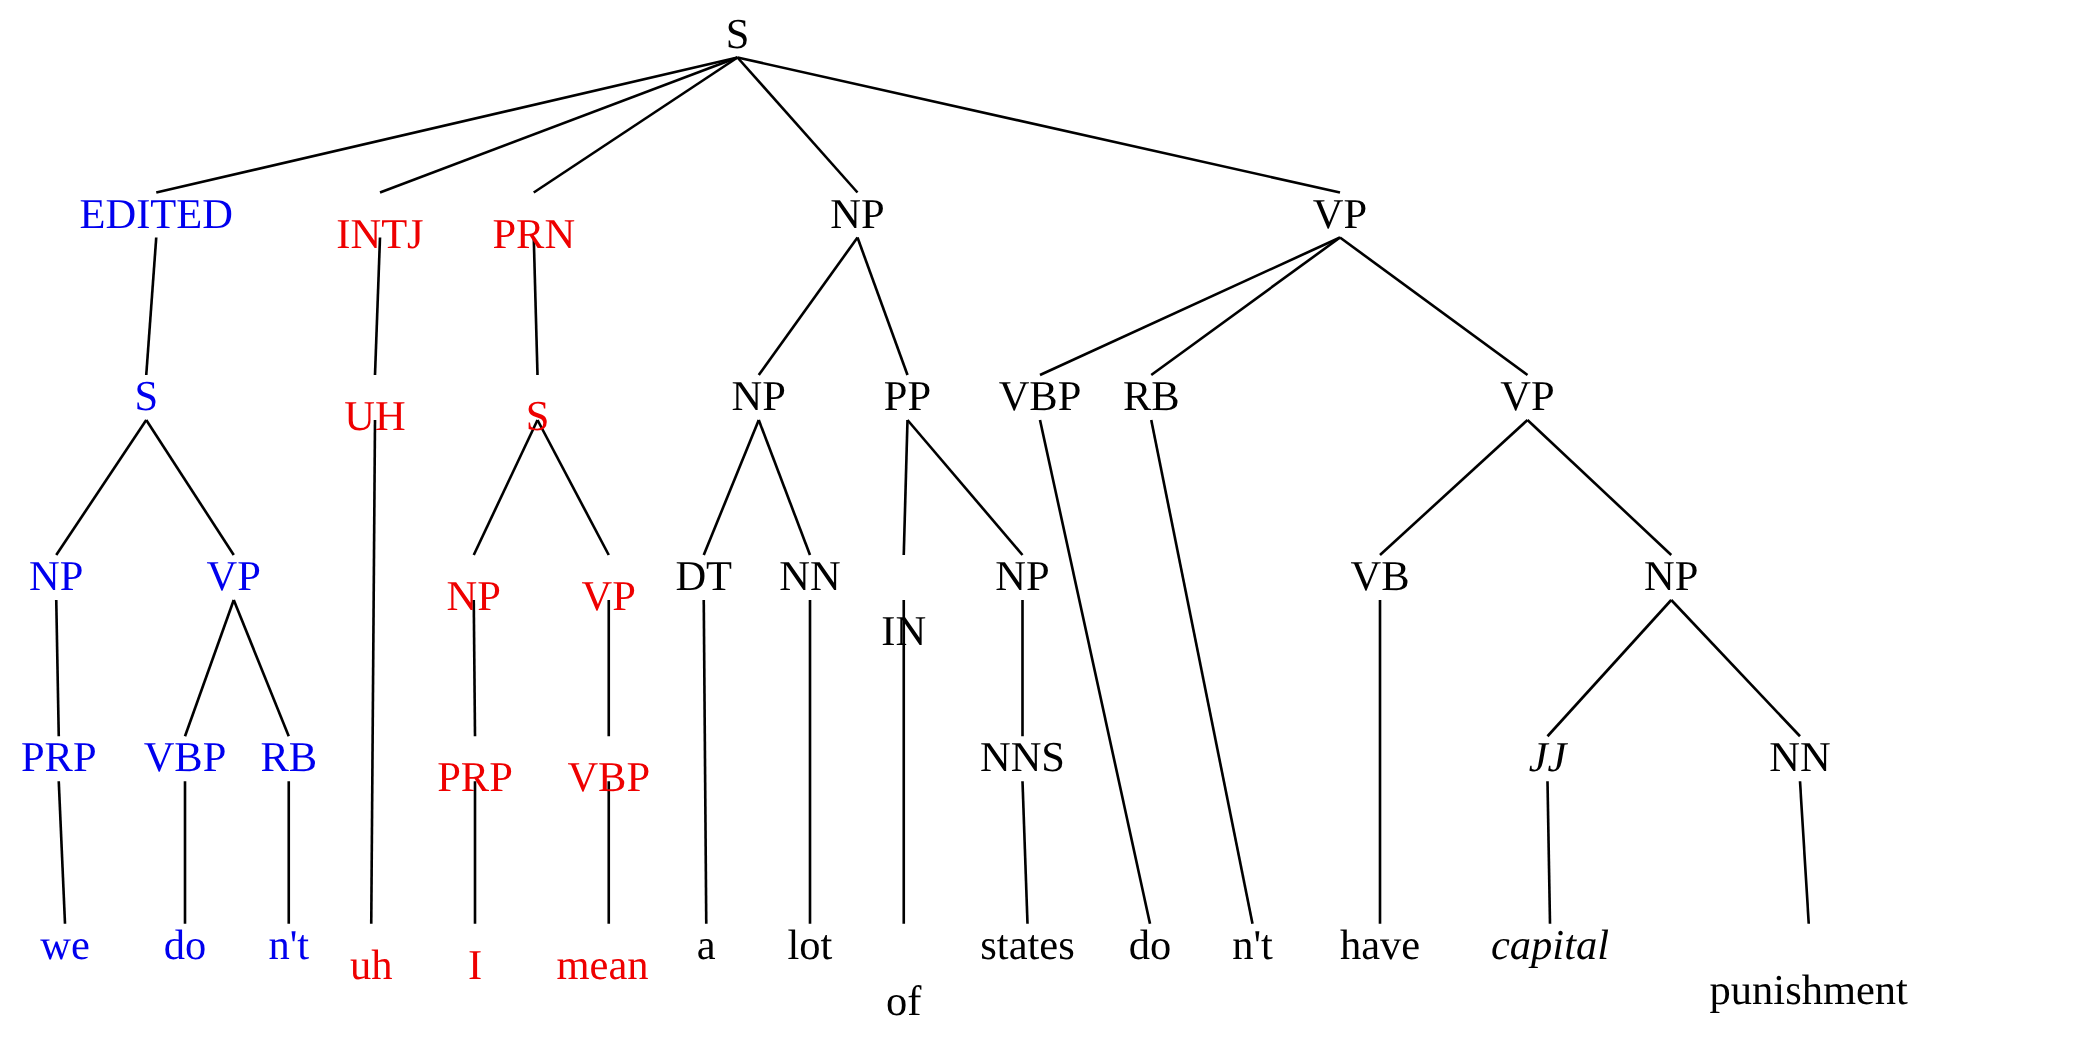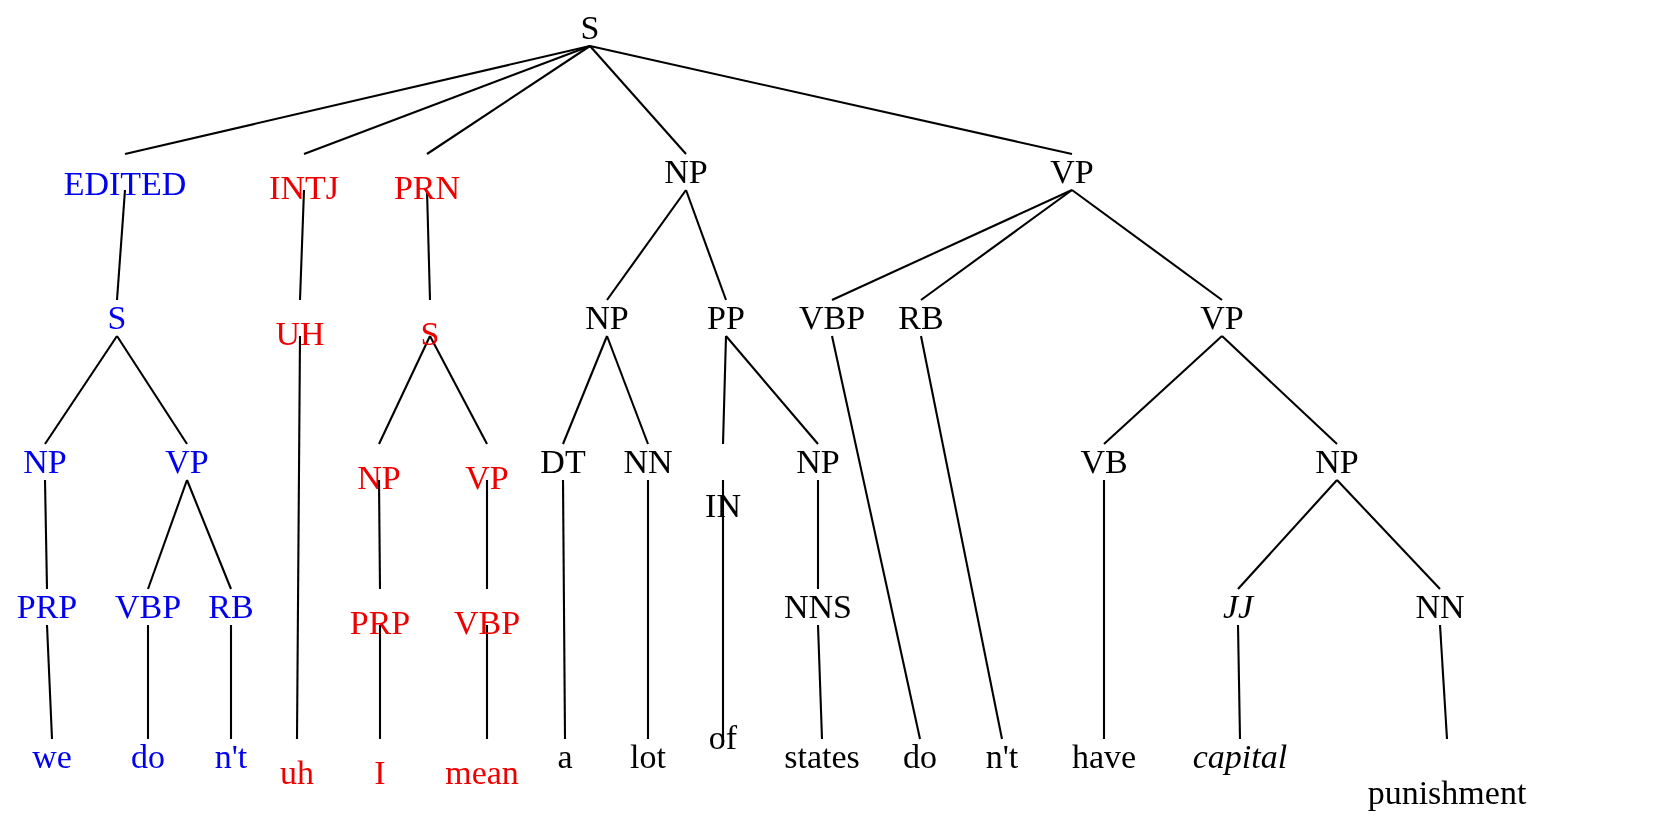--- a/index.html
+++ b/index.html
@@ -73,21 +73,21 @@
       <line x1="723" y1="480" x2="723" y2="739" stroke="#000000" stroke-width="2.1" stroke-linecap="butt"></line>
       <line x1="818" y1="625" x2="822" y2="739" stroke="#000000" stroke-width="2.1" stroke-linecap="butt"></line>
       <line x1="832" y1="336" x2="920" y2="739" stroke="#000000" stroke-width="2.1" stroke-linecap="butt"></line>
       <line x1="921" y1="336" x2="1002" y2="739" stroke="#000000" stroke-width="2.1" stroke-linecap="butt"></line>
       <line x1="1104" y1="480" x2="1104" y2="739" stroke="#000000" stroke-width="2.1" stroke-linecap="butt"></line>
       <line x1="1238" y1="625" x2="1240" y2="739" stroke="#000000" stroke-width="2.1" stroke-linecap="butt"></line>
       <line x1="1440" y1="625" x2="1447" y2="739" stroke="#000000" stroke-width="2.1" stroke-linecap="butt"></line>
     </svg>
   <div id="node-layer">
       <div class="node-label black" style="left: 590px; top: 28px;">S</div>
-      <div class="node-label blue" style="left: 125px; top: 184px;">EDITED</div>
+      <div class="node-label blue" style="left: 125px; top: 172px;">EDITED</div>
       <div class="node-label red" style="left: 304px; top: 172px;">INTJ</div>
       <div class="node-label red" style="left: 427px; top: 172px; text-align: right;">PRN</div>
       <div class="node-label black" style="left: 686px; top: 172px;">NP</div>
       <div class="node-label black" style="left: 1072px; top: 172px;">VP</div>
       <div class="node-label blue" style="left: 117px; top: 318px;">S</div>
       <div class="node-label red" style="left: 300px; top: 318px;">UH</div>
       <div class="node-label red" style="left: 430px; top: 318px;">S</div>
       <div class="node-label black" style="left: 607px; top: 318px;">NP</div>
       <div class="node-label black" style="left: 726px; top: 318px;">PP</div>
       <div class="node-label black" style="left: 832px; top: 318px;">VBP</div>
@@ -112,21 +112,21 @@
       <div class="node-label black" style="left: 1238px; top: 607px; font-style: italic;">JJ</div>
       <div class="node-label black" style="left: 1440px; top: 607px;">NN</div>
       <div class="node-label blue terminal-label" style="left: 52px; top: 757px;">we</div>
       <div class="node-label blue terminal-label" style="left: 148px; top: 757px;">do</div>
       <div class="node-label blue terminal-label" style="left: 231px; top: 757px;">n't</div>
       <div class="node-label red terminal-label" style="left: 297px; top: 757px;">uh</div>
       <div class="node-label red terminal-label" style="left: 380px; top: 757px;">I</div>
       <div class="node-label red terminal-label" style="left: 482px; top: 757px;">mean</div>
       <div class="node-label black terminal-label" style="left: 565px; top: 757px;">a</div>
       <div class="node-label black terminal-label" style="left: 648px; top: 757px;">lot</div>
-      <div class="node-label black terminal-label" style="left: 723px; top: 738px;">of</div>
+      <div class="node-label black terminal-label" style="left: 723px; top: 802px;">of</div>
       <div class="node-label black terminal-label" style="left: 822px; top: 757px;">states</div>
       <div class="node-label black terminal-label" style="left: 920px; top: 757px;">do</div>
       <div class="node-label black terminal-label" style="left: 1002px; top: 757px;">n't</div>
       <div class="node-label black terminal-label" style="left: 1104px; top: 757px;">have</div>
       <div class="node-label black terminal-label" style="left: 1240px; top: 757px; font-style: italic;">capital</div>
       <div class="node-label black terminal-label" style="left: 1447px; top: 757px; margin-top: 36px;">punishment</div>
     </div>
 </div>
 
 </body></html>

